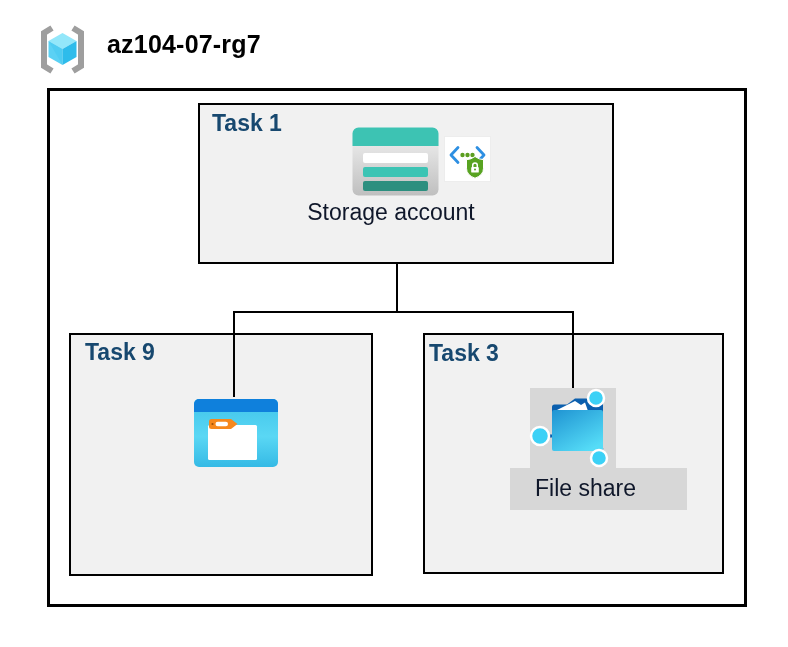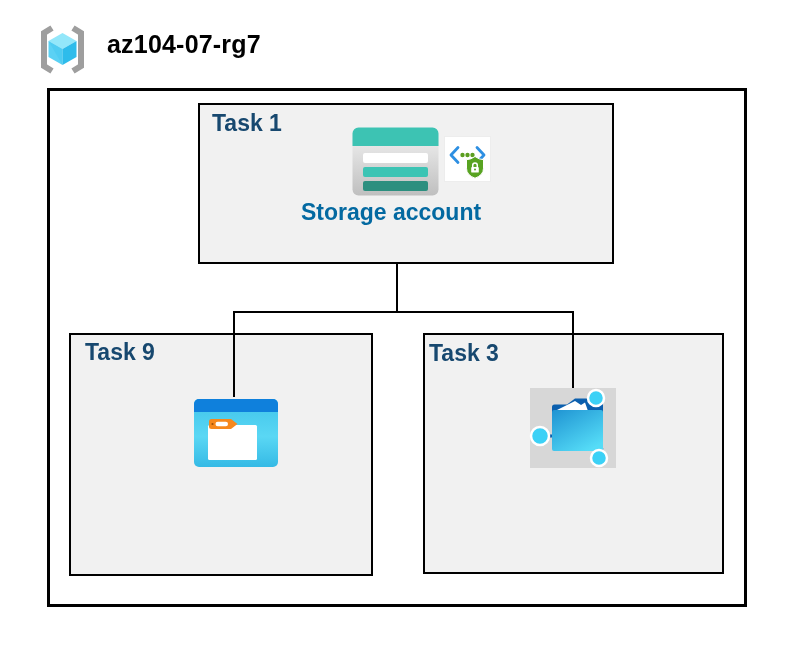--- a/index.html
+++ b/index.html
@@ -14,21 +14,21 @@
   .boundary{
     border:3px solid #000000;background:#ffffff;box-sizing:border-box;
   }
   .task-box{
     border:2px solid #000000;background:#f1f1f1;box-sizing:border-box;
   }
   .task-label{
     font-size:23px;font-weight:700;color:#17486f;line-height:1.1;
   }
   .res-label{
-    font-size:23px;font-weight:700;color:#0369a1;text-align:center;line-height:1.1;
+    font-size:23px;font-weight:400;color:#0f172a;text-align:center;line-height:1.1;
   }
   .connector{background:#000000;}
   .gray-block{background:#d7d7d7;}
   .fileshare-strip{
     background:#d7d7d7;display:flex;align-items:center;justify-content:center;
     padding-right:26px;box-sizing:border-box;
   }
   svg{display:block;}
 </style>
 </head>
@@ -122,14 +122,17 @@
       <path d="M69 69 L72 60" stroke="#0b5fae" stroke-width="3"></path>
       <path d="M22 26 v-7 a2.5 2.5 0 0 1 2.5 -2.5 h12.5 l8 -6 h24.5 a3.5 3.5 0 0 1 3.5 3.5 v12 z" fill="#0b5fae"></path>
       <polygon points="25,23 45,13 51,17 55,14.5 58,23" fill="#ffffff"></polygon>
       <rect x="22" y="22" width="51" height="41" rx="2" fill="url(#fsGrad)"></rect>
       <circle cx="66" cy="10" r="8" fill="#3cd1f6" stroke="#ffffff" stroke-width="2.5"></circle>
       <circle cx="10" cy="48" r="9" fill="#3cd1f6" stroke="#ffffff" stroke-width="2.5"></circle>
       <circle cx="69" cy="70" r="8" fill="#3cd1f6" stroke="#ffffff" stroke-width="2.5"></circle>
     </svg>
   </div>
 
+  <div class="abs fileshare-strip" style="left:510px;top:468px;width:177px;height:42px;">
+    <span class="res-label">File share</span>
+  </div>
 
 </div>
 
 </body></html>

